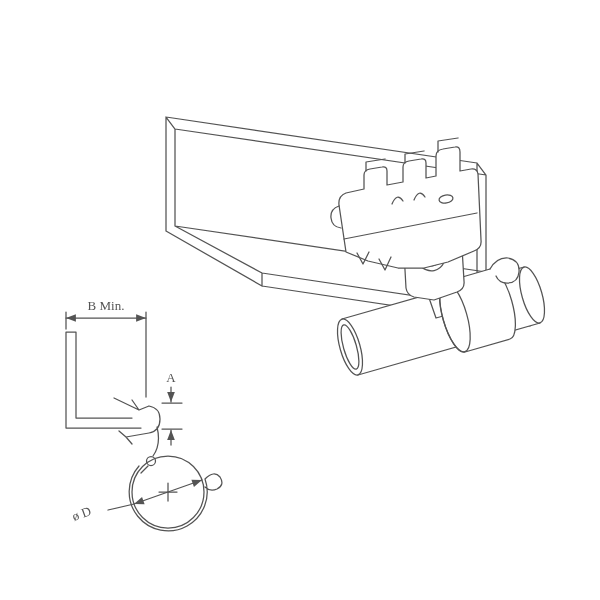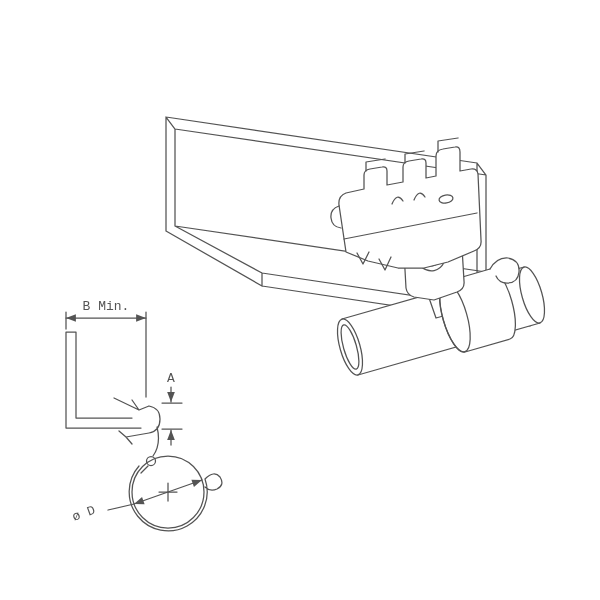--- a/index.html
+++ b/index.html
@@ -1,17 +1,17 @@
 <!DOCTYPE html>
 <html style="--line: #545454; --bg: #ffffff;"><head>
 <meta charset="utf-8">
 <style>
   html,body{margin:0;padding:0;background:#fff;}
   .stage{position:relative;width:556px;height:600px;background:var(--bg,#ffffff);
-         font-family:Liberation Mono, monospace;overflow:hidden;}
+         font-family:Liberation Serif, serif;overflow:hidden;}
   svg{display:block;}
   .ln{fill:none;stroke:var(--line,#545454);stroke-width:1.25;stroke-linecap:round;stroke-linejoin:round;}
   .fw{fill:#ffffff;stroke:var(--line,#545454);stroke-width:1.25;stroke-linejoin:round;stroke-linecap:round;}
   .fo{fill:#ffffff;stroke:none;}
   .lbl{fill:var(--line,#545454);font-size:13px;stroke:none;}
 </style>
 </head>
 <body>
 
 <div class="stage">

